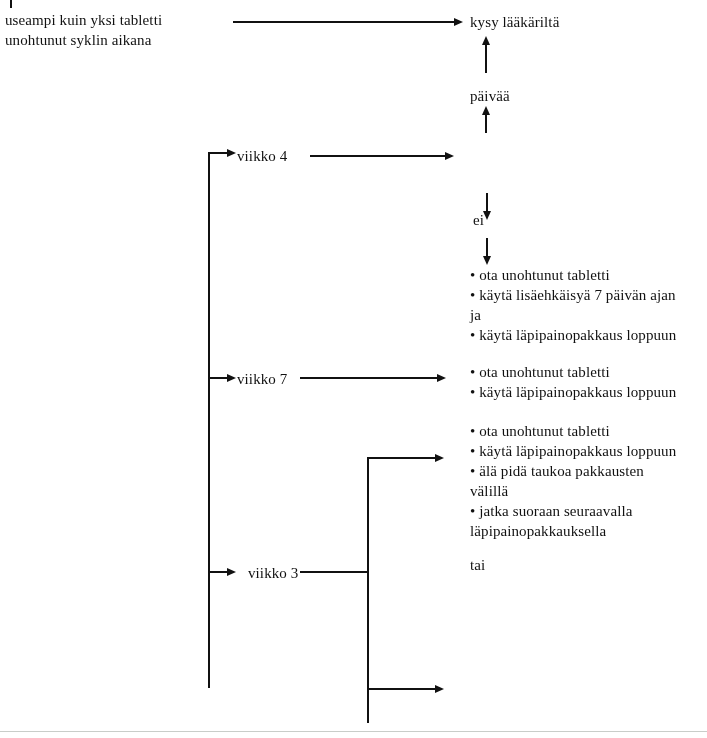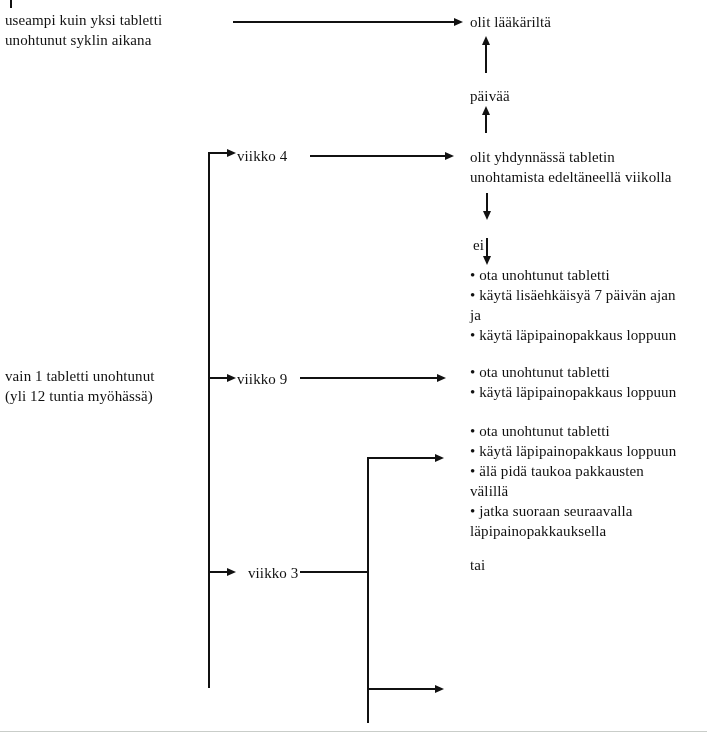--- a/index.html
+++ b/index.html
@@ -72,40 +72,36 @@
 </head>
 <body>
 
 <div class="stage">
 
   <div class="tick"></div>
 
   <div class="txt" style="left:5px; top:10px;">useampi kuin yksi tabletti
 unohtunut syklin aikana</div>
 
-  <div class="txt" style="left:470px; top:12px;">olit lääkäriltä</div>
+  <div class="txt" style="left:470px; top:12px;">kysy lääkäriltä</div>
 
   <div class="txt" style="left:470px; top:86px;">päivää</div>
 
-  <div class="txt" style="left:470px; top:147px;">olit yhdynnässä tabletin
-unohtamista edeltäneellä viikolla</div>
 
-  <div class="txt" style="left:473px; top:235px;">ei</div>
+  <div class="txt" style="left:473px; top:210px;">ei</div>
 
   <div class="txt" style="left:237px; top:146px;">viikko 4</div>
 
   <div class="txt" style="left:470px; top:265px;">• ota unohtunut tabletti
 • käytä lisäehkäisyä 7 päivän ajan
 ja
 • käytä läpipainopakkaus loppuun</div>
 
-  <div class="txt" style="left:5px; top:366px;">vain 1 tabletti unohtunut
-(yli 12 tuntia myöhässä)</div>
 
-  <div class="txt" style="left:237px; top:369px;">viikko 9</div>
+  <div class="txt" style="left:237px; top:369px;">viikko 7</div>
 
   <div class="txt" style="left:470px; top:362px;">• ota unohtunut tabletti
 • käytä läpipainopakkaus loppuun</div>
 
   <div class="txt" style="left:470px; top:421px;">• ota unohtunut tabletti
 • käytä läpipainopakkaus loppuun
 • älä pidä taukoa pakkausten
 välillä
 • jatka suoraan seuraavalla
 läpipainopakkauksella</div>

